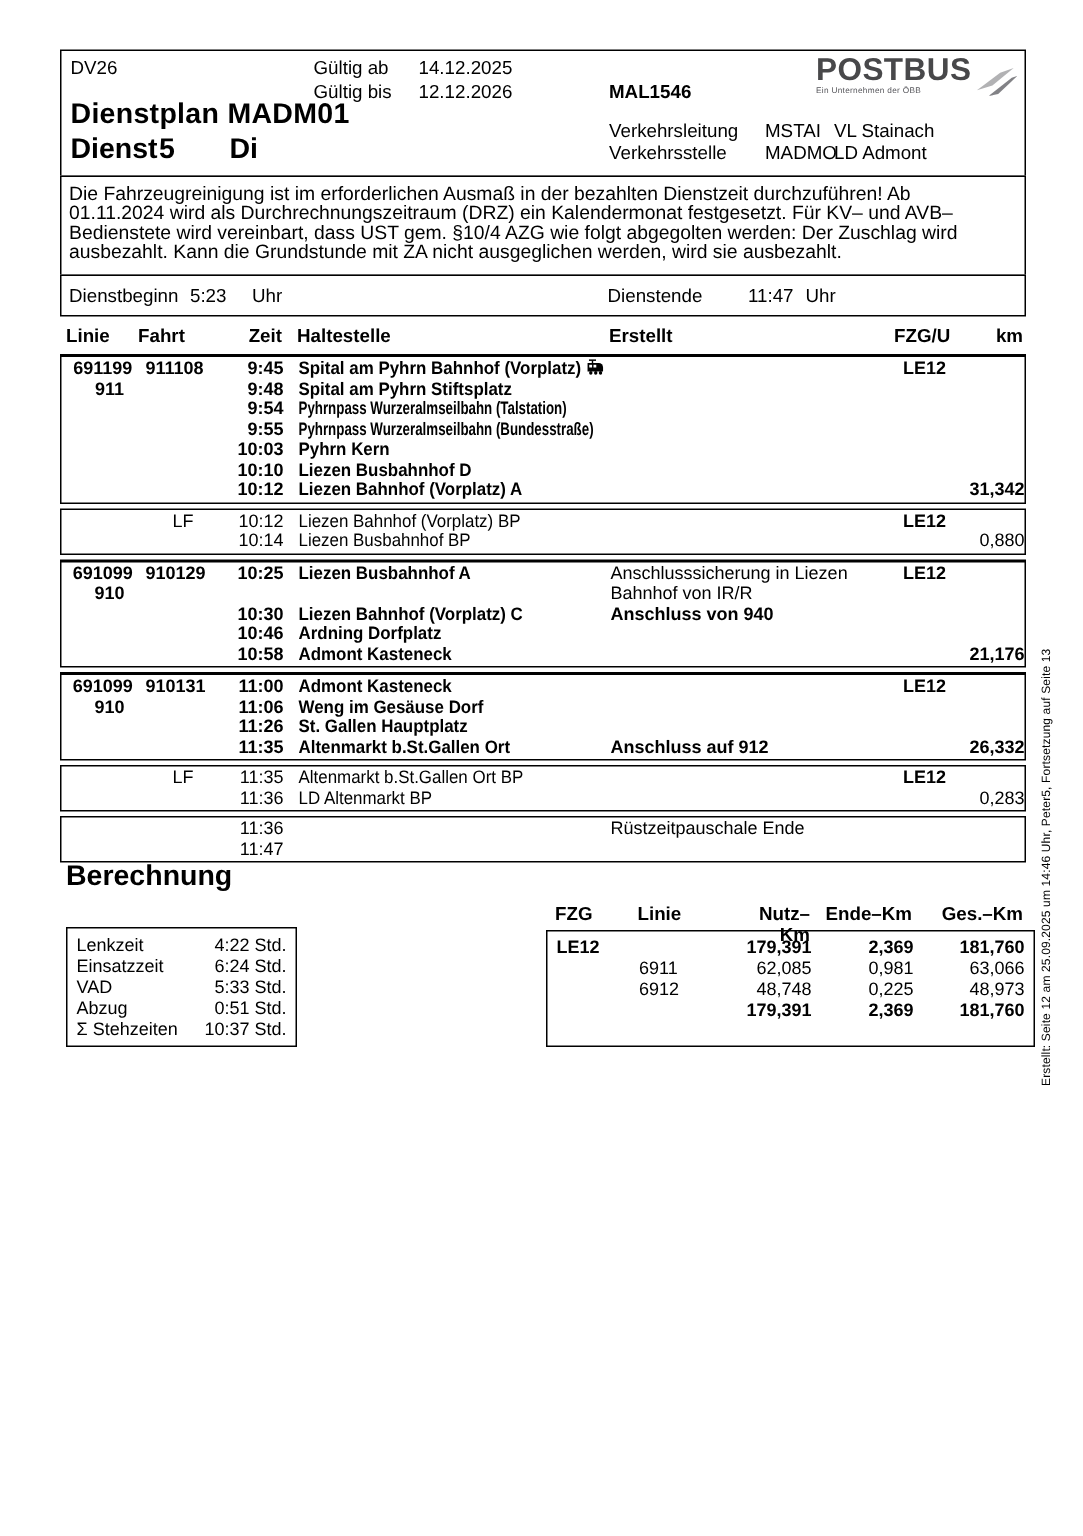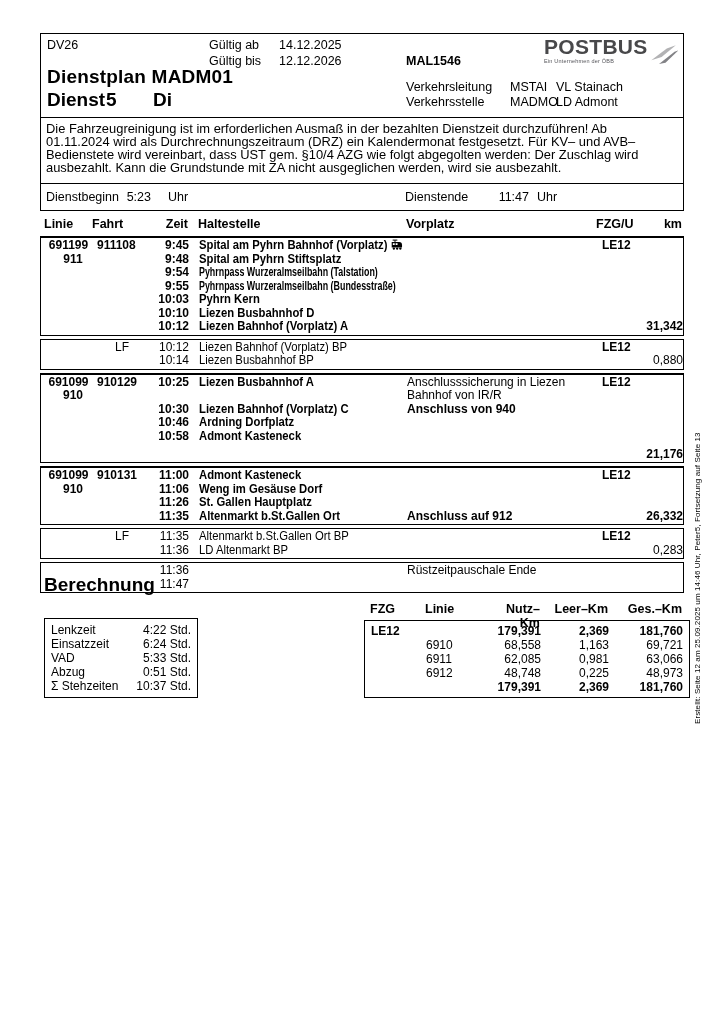--- a/index.html
+++ b/index.html
@@ -132,21 +132,21 @@
     <span class="sv-el">Dienstende</span>
     <span class="sv-et">11:47</span>
     <span class="sv-eu">Uhr</span>
   </div>
 
   <div class="thead tgrid">
     <span class="th-linie">Linie</span>
     <span class="th-fahrt">Fahrt</span>
     <span class="th-zeit">Zeit</span>
     <span class="th-halt">Haltestelle</span>
-    <span class="th-bem">Vorplatz</span>
+    <span class="th-bem">Erstellt</span>
     <span class="th-fzg">FZG/U</span>
     <span class="th-km">km</span>
   </div>
 
   <div class="blocks">
       <div class="block trip">
         <div class="bgrid tt">
           <div class="c linie" style="grid-row: 1 / span 2;">
             <div>691199</div>
             <div class="linie2">911</div>
@@ -201,21 +201,21 @@
           <div class="c halt" style="grid-row: 1;"><span class="halt-inner">Liezen Busbahnhof A</span></div>
           <div class="c bem reg" style="grid-row: 1;">Anschlusssicherung in Liezen Bahnhof von IR/R</div>
           <div class="c fzg" style="grid-row: 1;">LE12</div>
           <div class="c zeit" style="grid-row: 2;">10:30</div>
           <div class="c halt" style="grid-row: 2;"><span class="halt-inner">Liezen Bahnhof (Vorplatz) C</span></div>
           <div class="c bem b" style="grid-row: 2;">Anschluss von 940</div>
           <div class="c zeit" style="grid-row: 3;">10:46</div>
           <div class="c halt" style="grid-row: 3;"><span class="halt-inner">Ardning Dorfplatz</span></div>
           <div class="c zeit" style="grid-row: 4;">10:58</div>
           <div class="c halt" style="grid-row: 4;"><span class="halt-inner">Admont Kasteneck</span></div>
-          <div class="c km" style="grid-row: 4; margin-top: 18px;">21,176</div>
+          <div class="c km" style="grid-row: 4;">21,176</div>
         </div>
       </div>
       <div class="block trip">
         <div class="bgrid tt">
           <div class="c linie" style="grid-row: 1 / span 2;">
             <div>691099</div>
             <div class="linie2">910</div>
           </div>
           <div class="c fahrt" style="grid-row: 1;">910131</div>
           <div class="c zeit" style="grid-row: 1;">11:00</div>
@@ -274,37 +274,30 @@
       <div class="calc-row">
         <span>Σ Stehzeiten</span>
         <span>10:37 Std.</span>
       </div>
     </div>
 
   <div class="fzg-head">
     <span class="fh1">FZG</span>
     <span>Linie</span>
     <span class="fh-r">Nutz–Km</span>
-    <span class="fh-r">Leer–Km</span>
+    <span class="fh-r">Ende–Km</span>
     <span class="fh-r">Ges.–Km</span>
   </div>
   <div class="fzg-box">
       <div class="fzg-row bold">
         <span class="">LE12</span>
         <span class=""></span>
         <span class="r">179,391</span>
         <span class="r">2,369</span>
         <span class="r">181,760</span>
-      </div>
-      <div class="fzg-row">
-        <span class=""></span>
-        <span class="">6910</span>
-        <span class="r">68,558</span>
-        <span class="r">1,163</span>
-        <span class="r">69,721</span>
       </div>
       <div class="fzg-row">
         <span class=""></span>
         <span class="">6911</span>
         <span class="r">62,085</span>
         <span class="r">0,981</span>
         <span class="r">63,066</span>
       </div>
       <div class="fzg-row">
         <span class=""></span>

